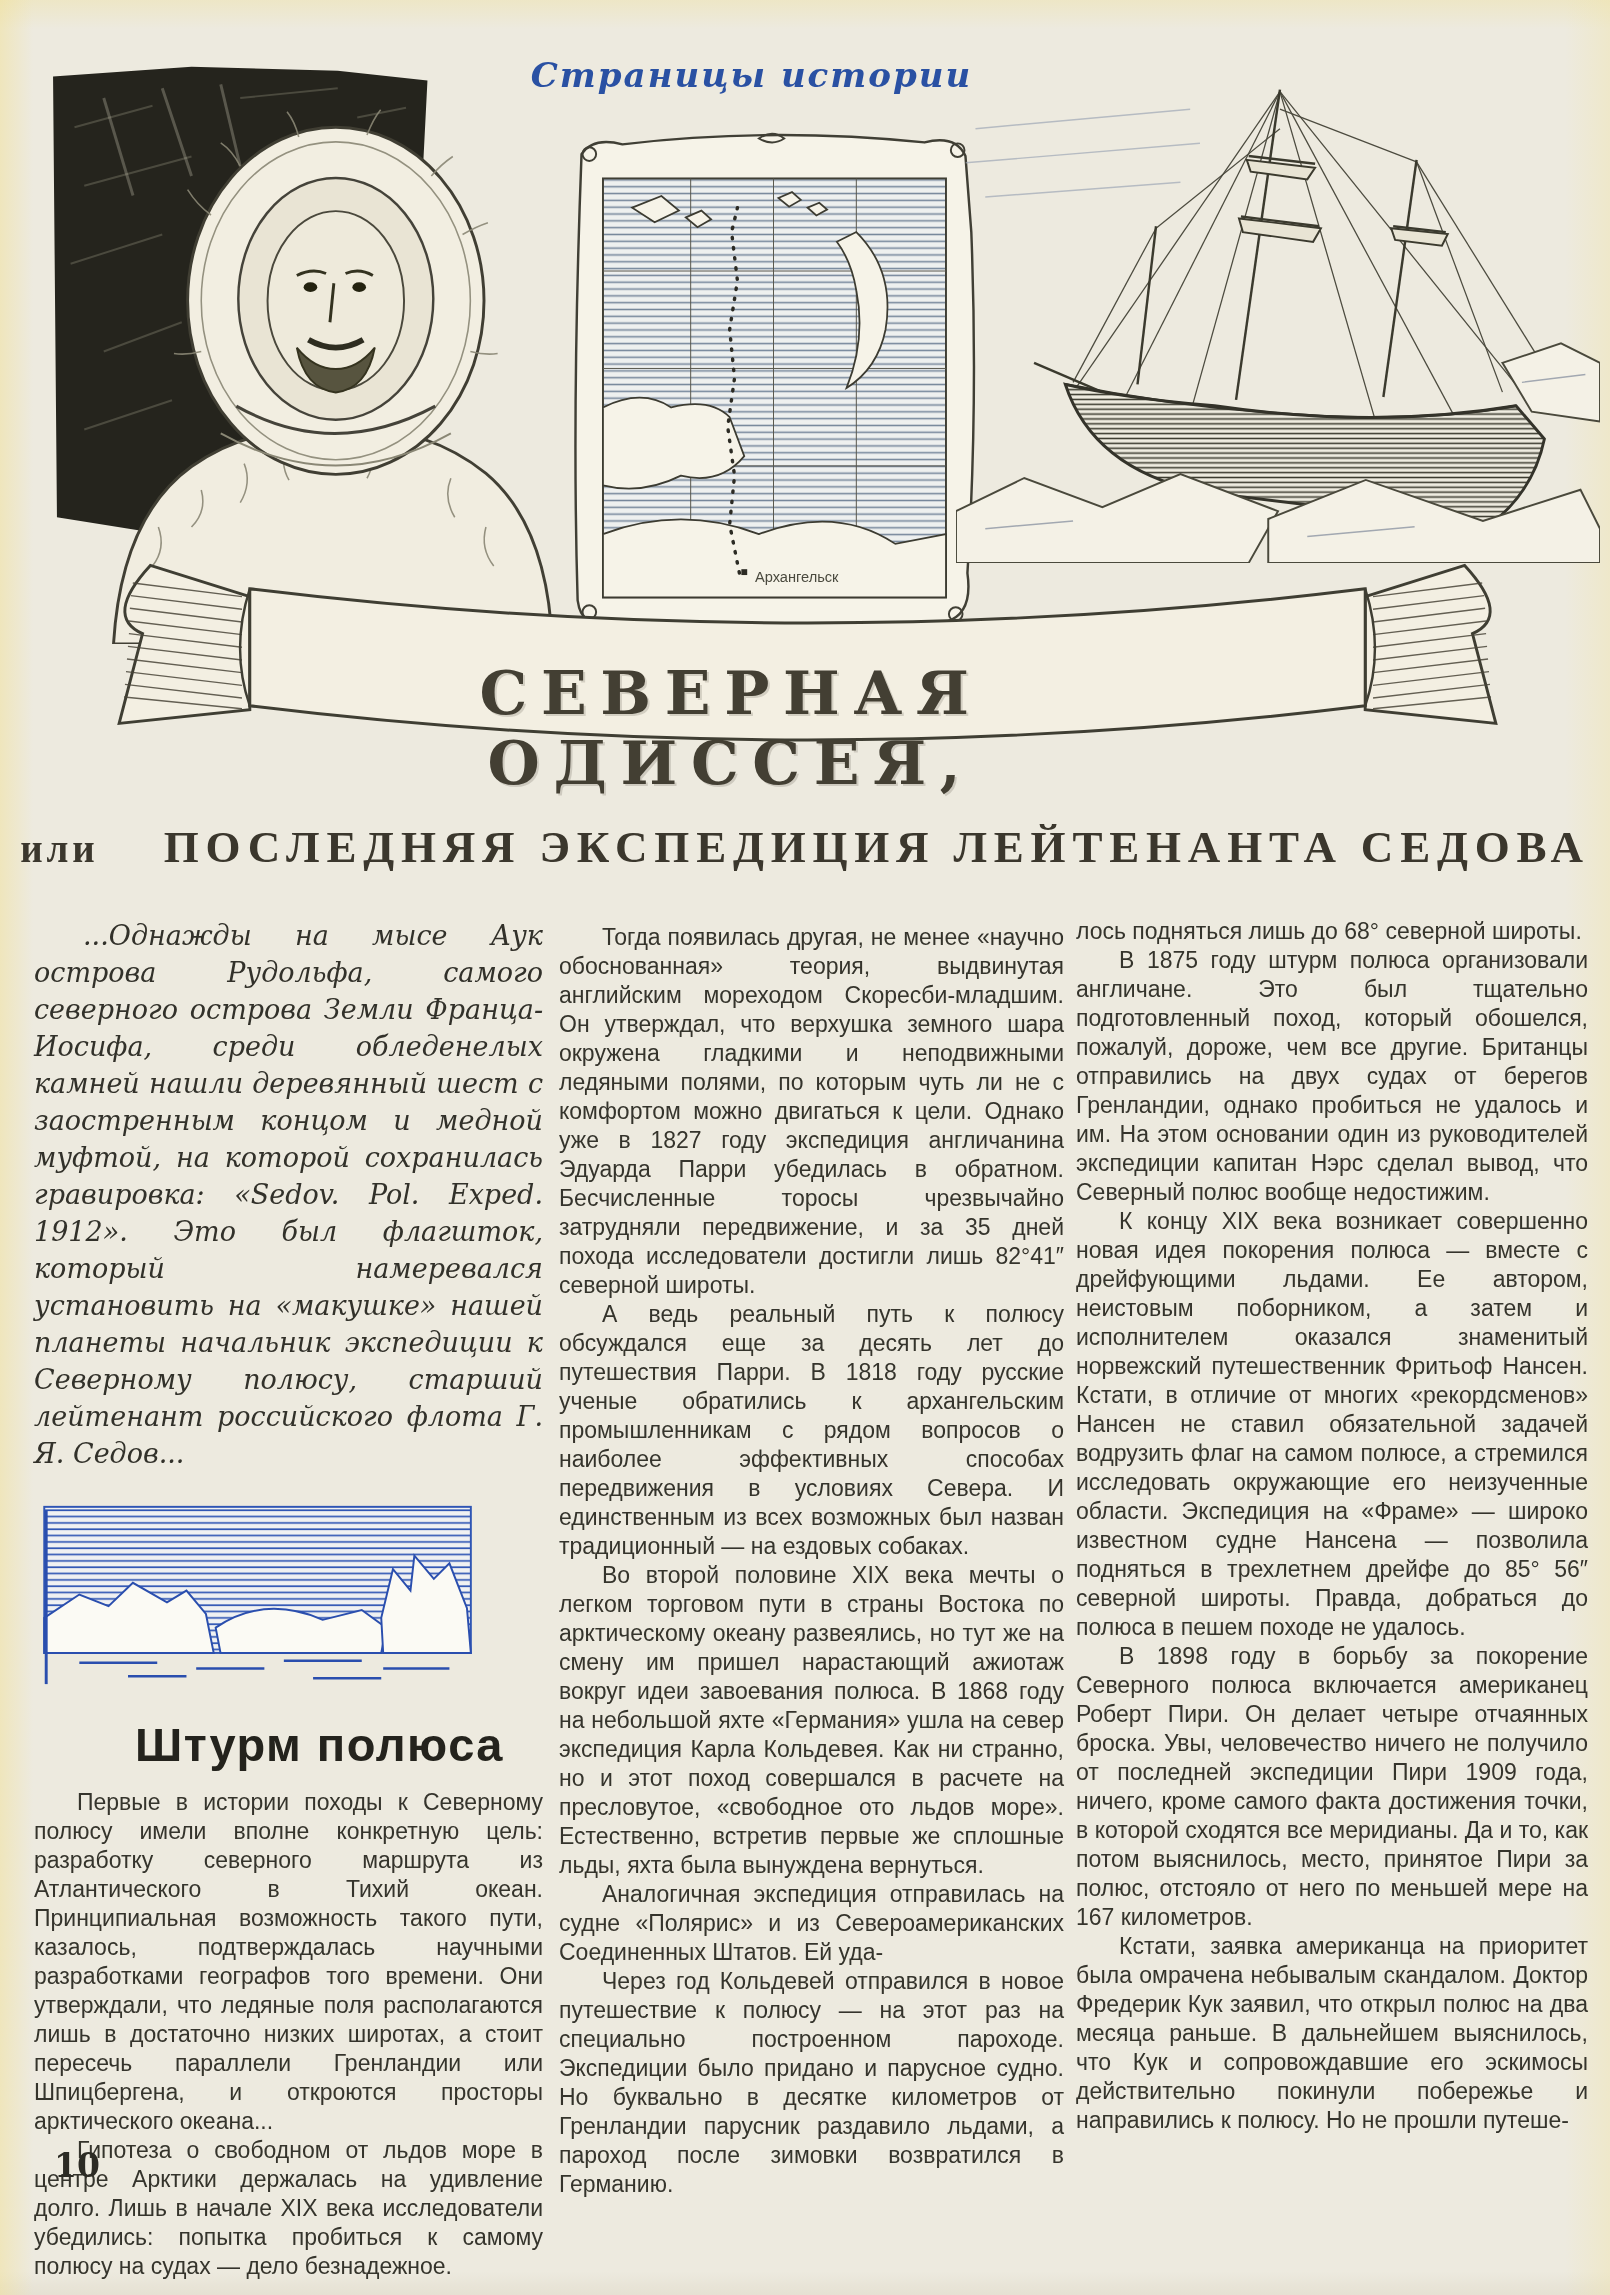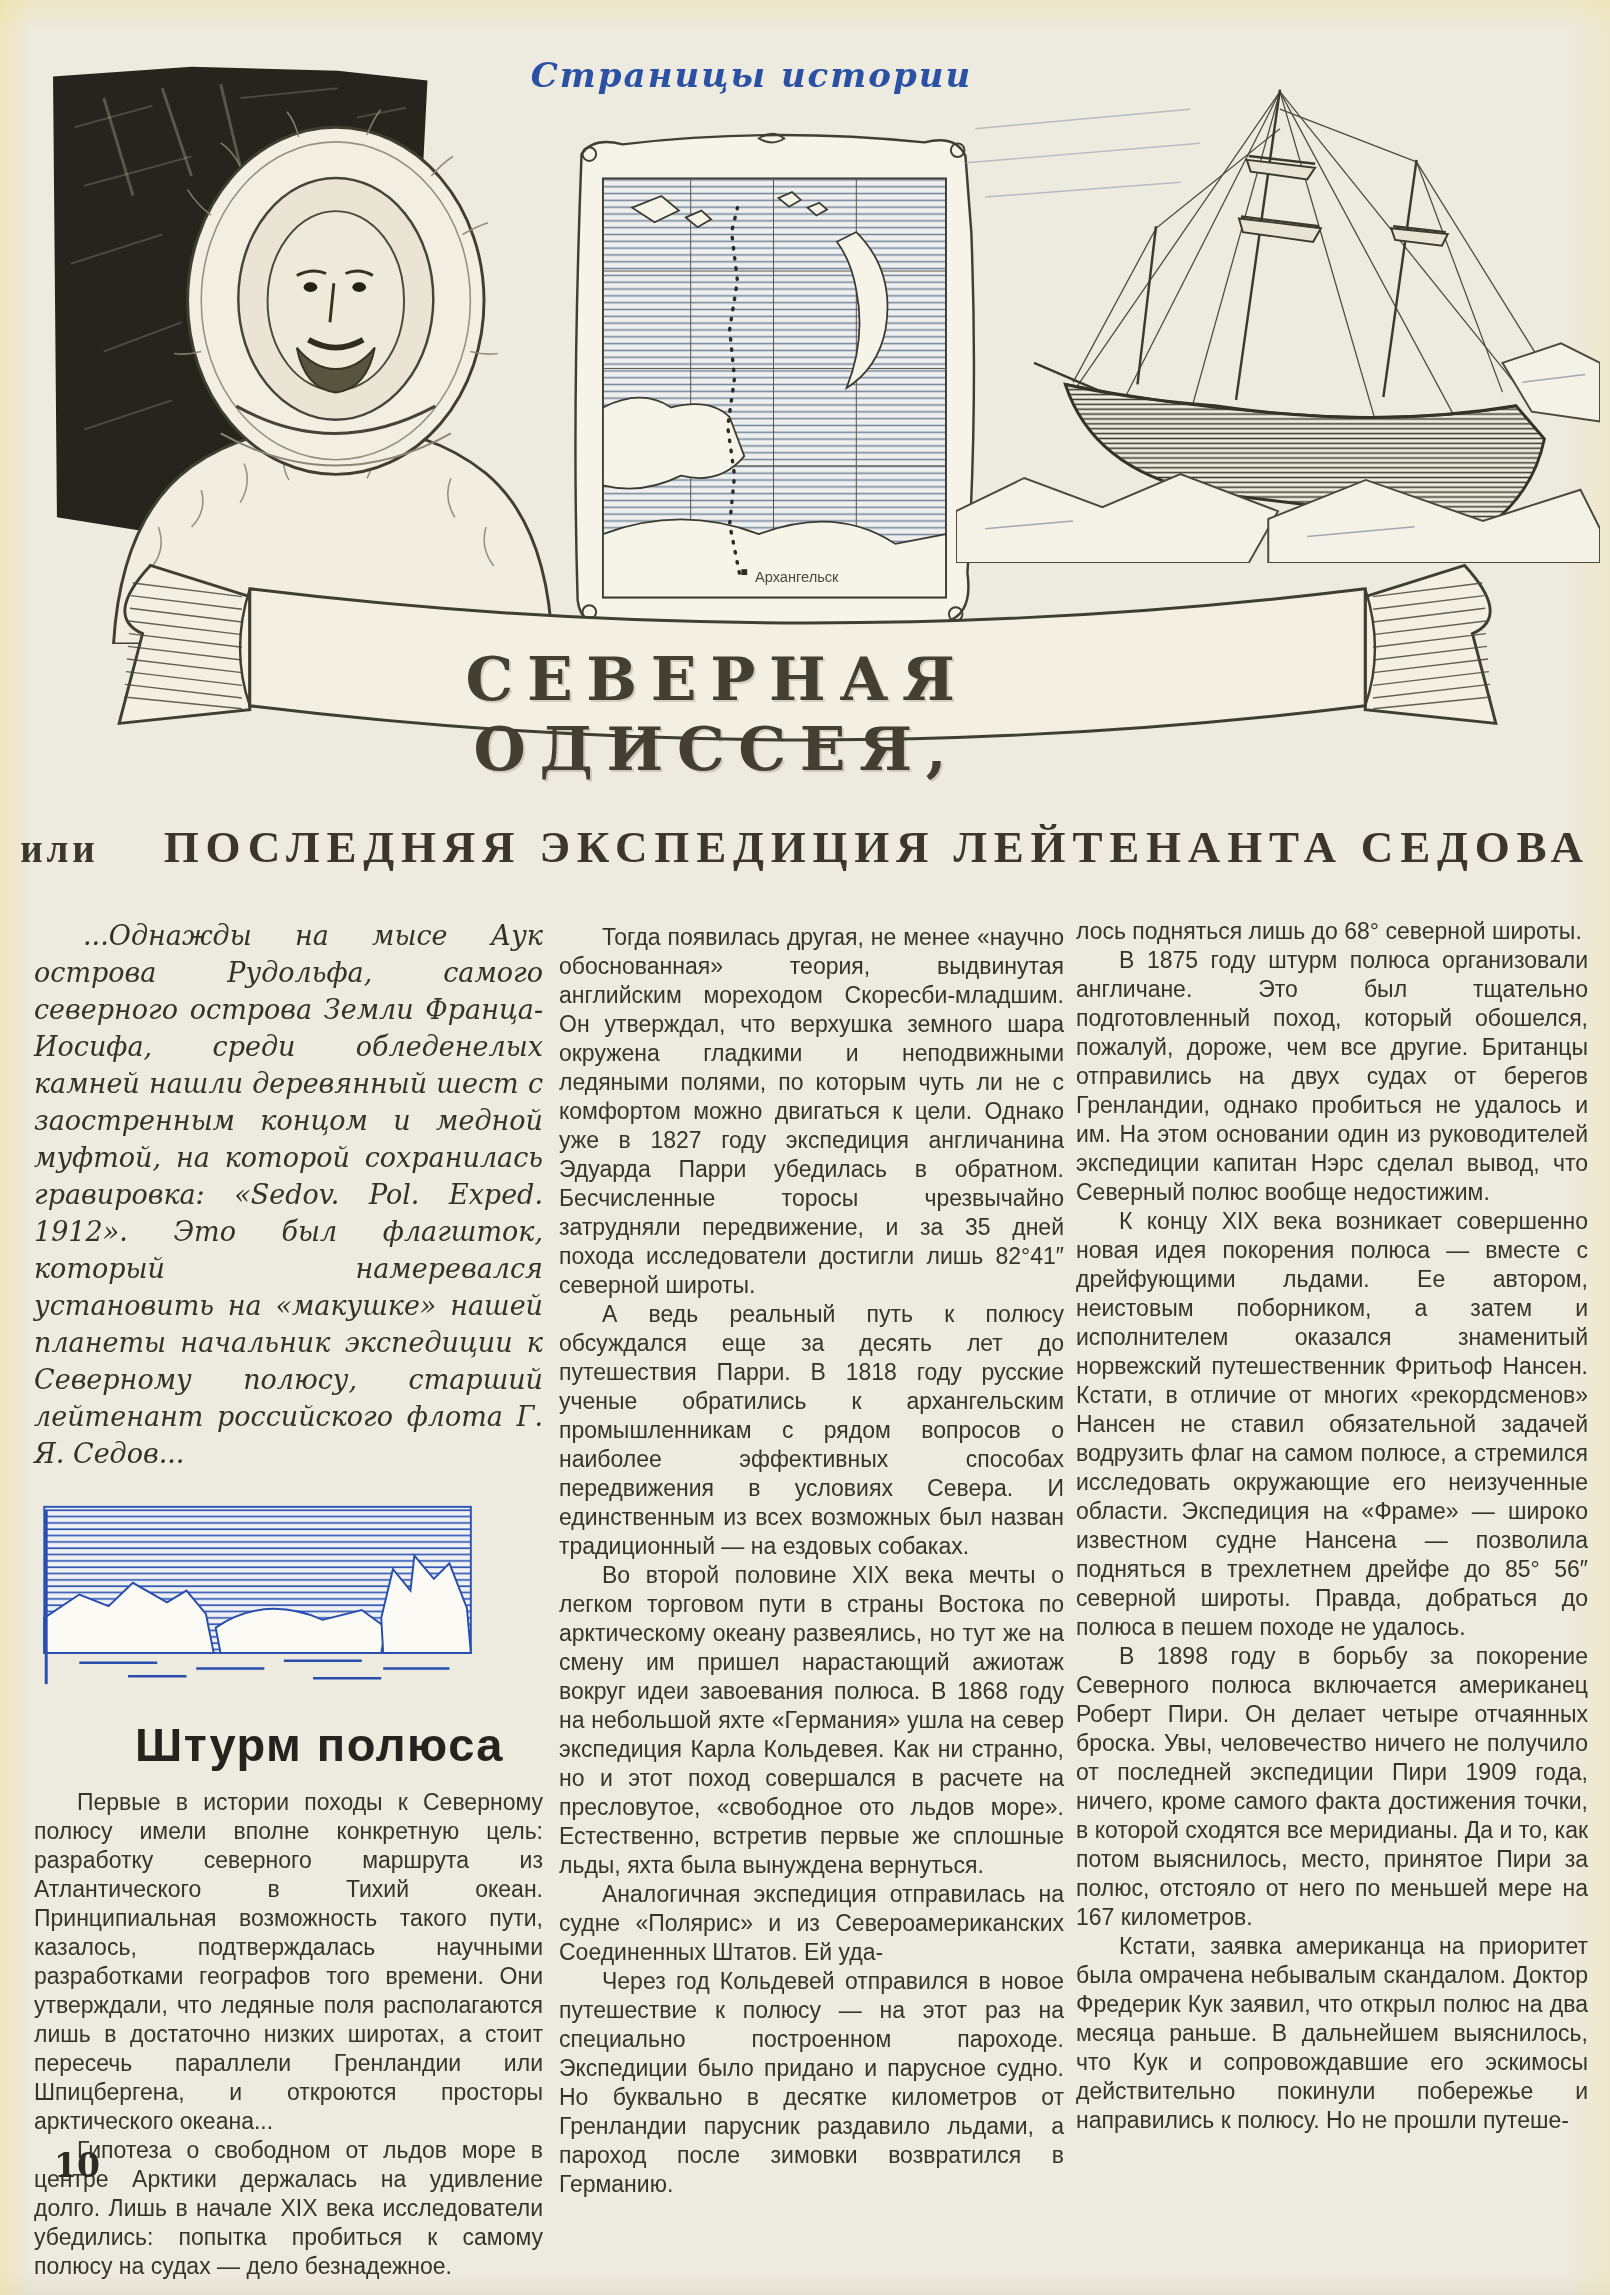--- a/index.html
+++ b/index.html
@@ -18,21 +18,21 @@
     position:absolute; left:410px; top:55px; width:683px;
     text-align:center; font-family:"DejaVu Serif", serif;
     font-style:italic; font-weight:bold; font-size:34px; letter-spacing:2px;
     color:#2a51a3;
   }
   .portrait{position:absolute; left:45px; top:59px;}
   .map{position:absolute; left:564px; top:115px;}
   .ship{position:absolute; left:956px; top:70px;}
   .ribbon{position:absolute; left:86px; top:532px;}
   .title{
-    position:absolute; left:244px; top:644px; width:946px; margin:0;
+    position:absolute; left:244px; top:644px; width:946px; margin:14px;
     text-align:center; font-family:"DejaVu Serif", serif; font-weight:bold;
     font-size:60px; letter-spacing:13.7px; word-spacing:19.5px; color:#433f33;
     text-shadow:2px 2px 0 rgba(67,63,51,.18);
   }
   .subtitle{
     position:absolute; left:59px; top:821px; width:1492px;
     display:flex; align-items:baseline; justify-content:center; gap:45px;
     font-family:"Liberation Serif", serif; font-weight:bold; color:#3b372d;
   }
   .sub-small{font-size:39px; letter-spacing:3.9px;}

